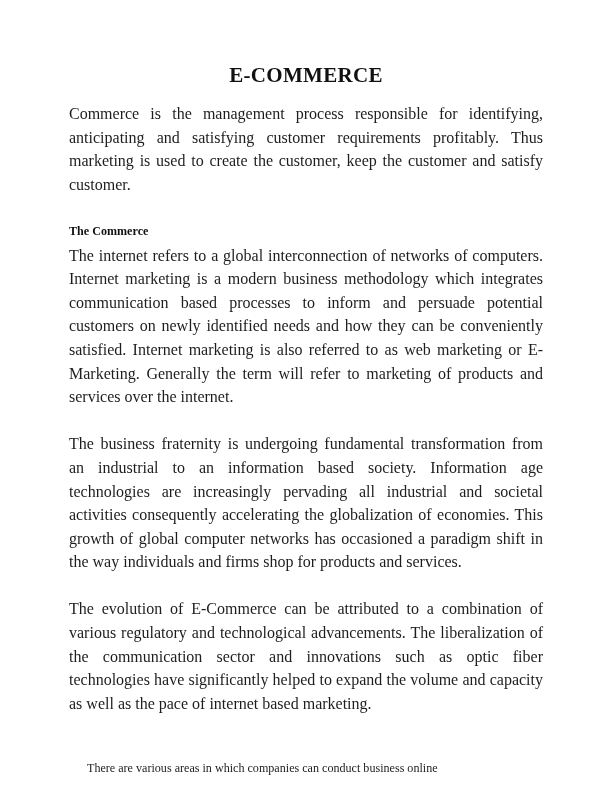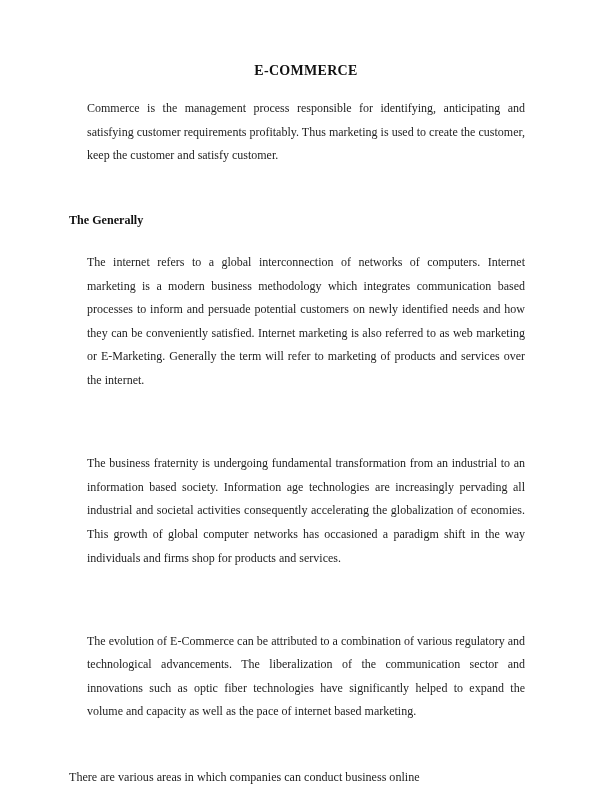--- a/index.html
+++ b/index.html
@@ -19,35 +19,35 @@
   .page {
     position: relative;
     width: 612px;
     height: 792px;
     background: #ffffff;
     box-sizing: border-box;
     padding: 63px 69px 0 69px;
   }
 
   .doc-title {
-    font-size: 14px;
+    font-size: 21px;
     font-weight: bold;
     text-align: center;
     letter-spacing: 0.3px;
     margin: 0 0 14px 0;
     color: #111111;
     font-family: "Liberation Serif", "DejaVu Serif", serif;
   }
 
   .para {
-    font-size: 12px;
+    font-size: 16px;
     line-height: 23.6px;
     text-align: justify;
     text-justify: inter-word;
-    margin: 18px;
+    margin: 0;
     color: #1d1d1d;
     hyphens: none;
   }
 
   .section-heading {
     font-size: 12.1px;
     line-height: 23.6px;
     font-weight: bold;
     text-align: left;
     margin: 0;
@@ -74,36 +74,36 @@
   }
 
   .list-text {
     font-weight: bold;
   }
 
   .plain-line {
     font-size: 12.1px;
     line-height: 23.6px;
     text-align: left;
-    margin: 0;
+    margin: 18px;
     color: #1d1d1d;
   }
 </style>
 </head>
 <body>
 
 <div class="page">
 
   <h1 class="doc-title">E-COMMERCE</h1>
 
   <p class="para">Commerce is the management process responsible for identifying, anticipating and satisfying customer requirements profitably. Thus marketing is used to create the customer, keep the customer and satisfy customer.</p>
 
   <div class="gap"></div>
 
-  <div class="section-heading">The Generally</div>
+  <div class="section-heading">The Commerce</div>
 
   <p class="para">The internet refers to a global interconnection of networks of computers. Internet marketing is a modern business methodology which integrates communication based processes to inform and persuade potential customers on newly identified needs and how they can be conveniently satisfied. Internet marketing is also referred to as web marketing or E-Marketing. Generally the term will refer to marketing of products and services over the internet.</p>
 
   <div class="gap"></div>
 
 
   <p class="para">The business fraternity is undergoing fundamental transformation from an industrial to an information based society. Information age technologies are increasingly pervading all industrial and societal activities consequently accelerating the globalization of economies. This growth of global computer networks has occasioned a paradigm shift in the way individuals and firms shop for products and services.</p>
 
   <div class="gap"></div>
 

